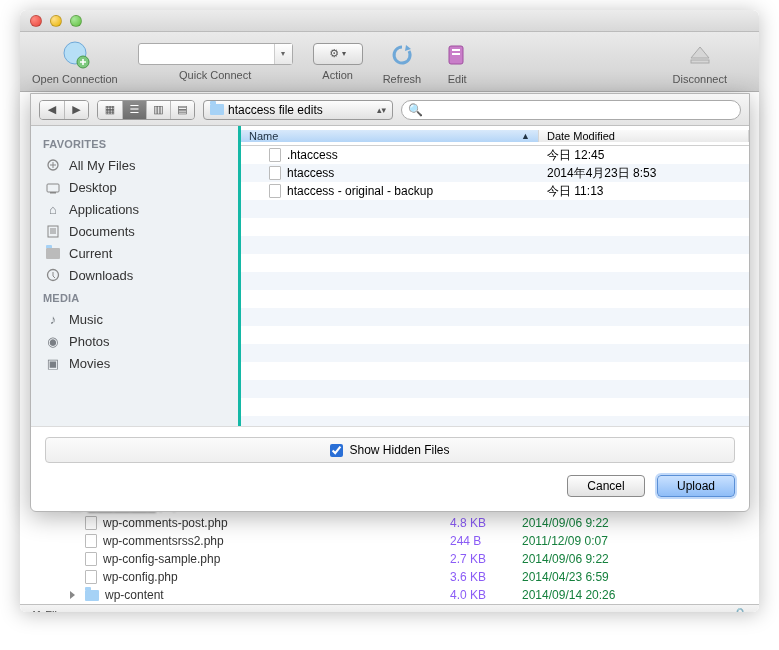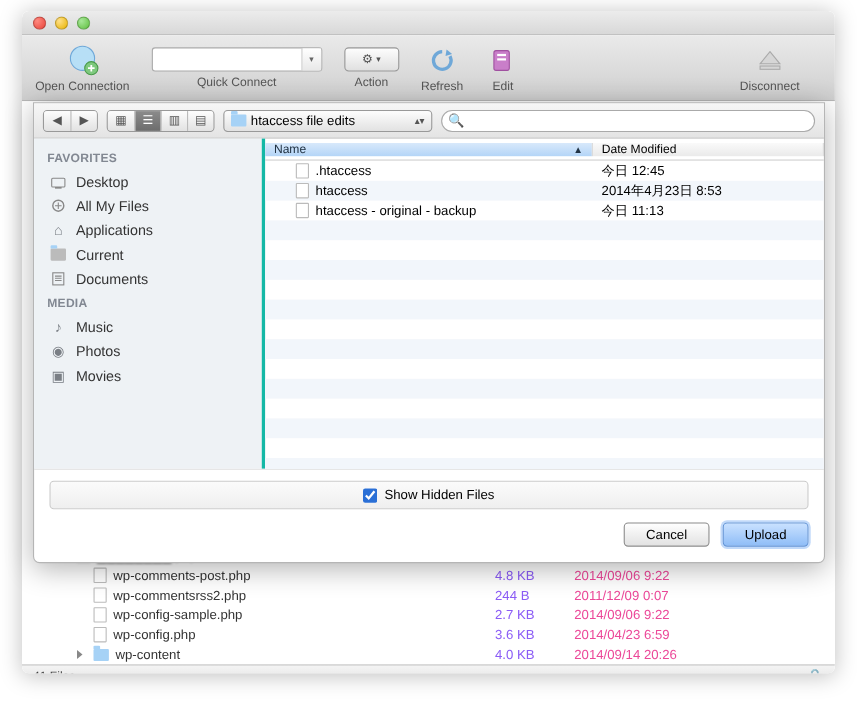--- a/index.html
+++ b/index.html
@@ -22,21 +22,21 @@
 .qc-drop { width: 18px; border-left: 1px solid #ccc; background: linear-gradient(#fff,#e8e8e8); display: flex; align-items: center; justify-content: center; font-size: 8px; color: #666; }
 .actbtn { width: 50px; height: 22px; border: 1px solid #999; border-radius: 4px; background: linear-gradient(#fdfdfd,#e0e0e0); display: flex; align-items: center; justify-content: center; font-size: 11px; margin-bottom: 2px; }
 .spacer { flex: 1; }
 
 
 .bg-list { position: relative; height: 520px; background: #fff; }
 .bg-row { display: flex; align-items: center; height: 18px; font-size: 12px; padding-left: 50px; color: #333; }
 .bg-row.blur { filter: blur(1px); opacity: 0.5; }
 .bg-name { width: 380px; display: flex; align-items: center; gap: 6px; }
 .bg-size { width: 60px; text-align: left; color: #8b5cf6; }
-.bg-date { width: 160px; padding-left: 12px; color: #ec4899; }
+.bg-date { width: 160px; padding-left: 12px; color: #15803d; }
 .statusbar { height: 20px; background: linear-gradient(#f4f4f4,#e0e0e0); border-top: 1px solid #c0c0c0; display: flex; align-items: center; font-size: 11px; padding: 0 10px; color: #444; }
 .lock { margin-left: auto; color: #c9a528; font-size: 13px; }
 
 
 .sheet { position: absolute; top: 93px; left: 30px; width: 720px; background: #fff; border: 1px solid #b5b5b5; box-shadow: 0 5px 25px rgba(0,0,0,0.3); border-radius: 0 0 6px 6px; }
 
 .sheet-tb { height: 32px; border-bottom: 1px solid #c0c0c0; background: linear-gradient(#f6f6f6,#e4e4e4); display: flex; align-items: center; padding: 0 8px; gap: 8px; }
 .nav-seg { display: inline-flex; border: 1px solid #999; border-radius: 4px; overflow: hidden; height: 20px; }
 .nav-seg div { width: 24px; display: flex; align-items: center; justify-content: center; background: linear-gradient(#fdfdfd,#e2e2e2); font-size: 11px; color: #555; }
 .nav-seg div + div { border-left: 1px solid #bbb; }
@@ -258,55 +258,64 @@
     </div>
   </div>
 
   <div class="sheet-body">
     <div class="sidebar">
       <div class="sb-head">FAVORITES</div>
       <div id="sb-fav">
           <div class="sb-item">
             <span class="ic">
               <svg width="14" height="14">
+                <circle cx="7" cy="7" r="5" fill="none" stroke="#888" stroke-width="1.3"></circle>
+                <path d="M4 7h6M7 4v6" stroke="#888"></path>
+              </svg>
+            </span>
+            <span>All My Files</span>
+          </div>
+          <div class="sb-item">
+            <span class="ic">
+              <svg width="14" height="14">
                 <rect x="1" y="4" width="12" height="8" rx="1" fill="none" stroke="#888"></rect>
                 <rect x="4" y="12" width="6" height="1.5" fill="#888"></rect>
               </svg>
             </span>
             <span>Desktop</span>
           </div>
           <div class="sb-item">
             <span class="ic">
-              <svg width="14" height="14">
-                <circle cx="7" cy="7" r="5" fill="none" stroke="#888" stroke-width="1.3"></circle>
-                <path d="M4 7h6M7 4v6" stroke="#888"></path>
-              </svg>
-            </span>
-            <span>All My Files</span>
-          </div>
-          <div class="sb-item">
-            <span class="ic">
               <span style="font-size:13px">⌂</span>
             </span>
             <span>Applications</span>
-          </div>
-          <div class="sb-item">
-            <span class="ic">
-              <div class="folder-ic" style="background:#bbb"></div>
-            </span>
-            <span>Current</span>
           </div>
           <div class="sb-item">
             <span class="ic">
               <svg width="14" height="14">
                 <rect x="2" y="2" width="10" height="11" fill="none" stroke="#888"></rect>
                 <path d="M4 5h6M4 7h6M4 9h6" stroke="#888"></path>
               </svg>
             </span>
             <span>Documents</span>
+          </div>
+          <div class="sb-item">
+            <span class="ic">
+              <div class="folder-ic" style="background:#bbb"></div>
+            </span>
+            <span>Current</span>
+          </div>
+          <div class="sb-item">
+            <span class="ic">
+              <svg width="14" height="14">
+                <circle cx="7" cy="7" r="5.5" fill="none" stroke="#888" stroke-width="1.3"></circle>
+                <path d="M7 4v4l2 2" stroke="#888" fill="none"></path>
+              </svg>
+            </span>
+            <span>Downloads</span>
           </div>
         </div>
       <div class="sb-head">MEDIA</div>
       <div id="sb-med">
           <div class="sb-item">
             <span class="ic">♪</span>
             <span>Music</span>
           </div>
           <div class="sb-item">
             <span class="ic">◉</span>

